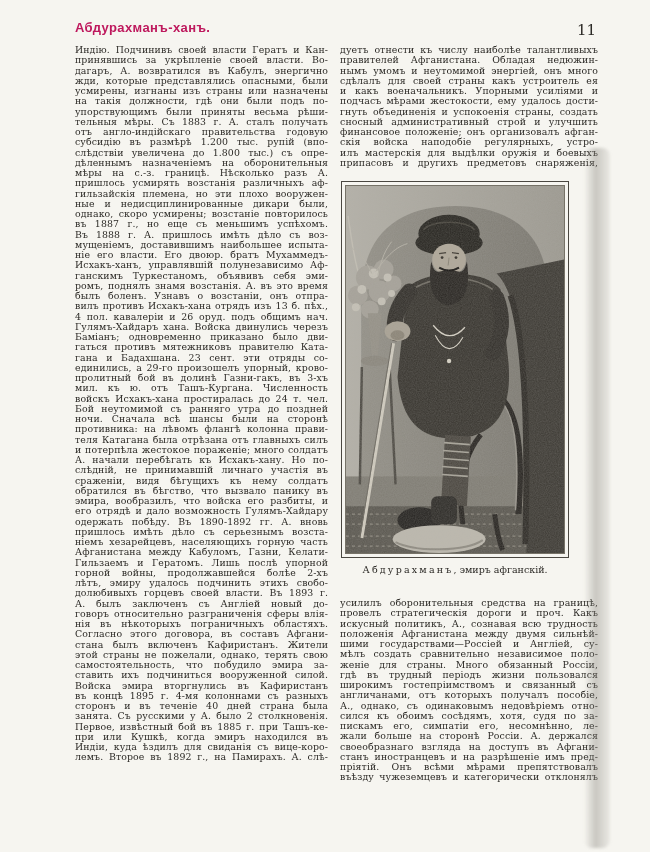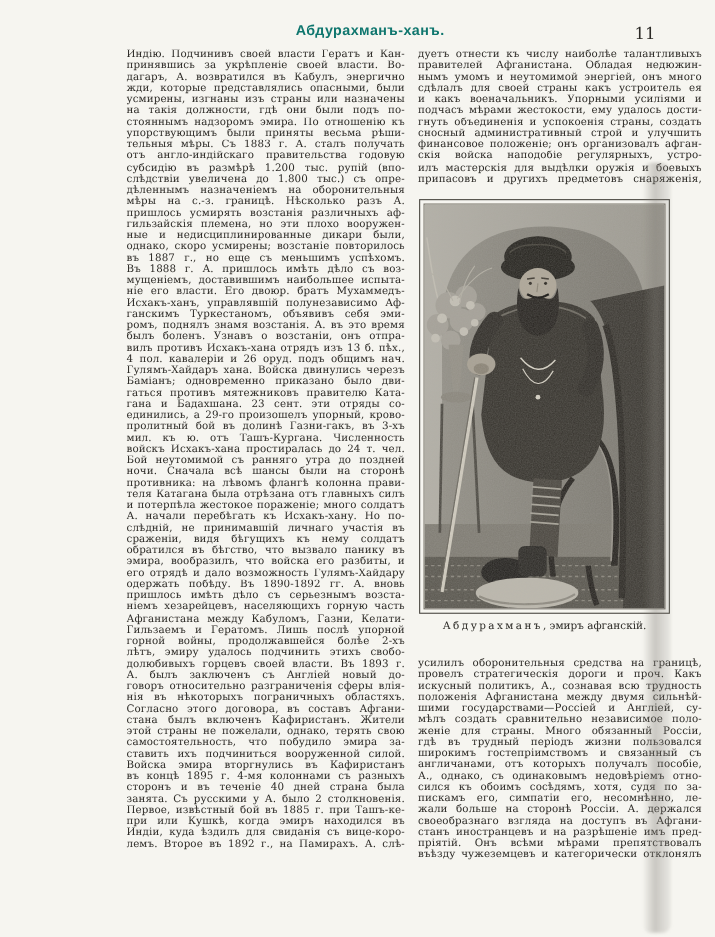--- a/index.html
+++ b/index.html
@@ -6,27 +6,27 @@
   body { width:650px; height:852px; overflow:hidden; background:#e9e8e3; }
   .page {
     position:relative; width:650px; height:852px;
     background:#f6f5f0;
     font-family:"DejaVu Serif","Liberation Serif",serif;
     color:#2c2a26;
   }
   
   .header { position:absolute; left:75px; top:20px; width:523px; height:16px; }
   .header-title {
-    display:block; text-align:center;
+    display:block; text-align:left;
     font-family:"Liberation Sans","DejaVu Sans",sans-serif;
-    font-weight:bold; font-size:13px; letter-spacing:0.4px; color:#0f766e;
+    font-weight:bold; font-size:13px; letter-spacing:0.4px; color:#be185d;
   }
   .page-number { position:absolute; right:2px; top:1px; font-size:15px; color:#2c2a26; }
   
-  .text-layer { position:absolute; left:75px; top:45px; width:523px; display:flex; gap:12px;margin-left:40px; }
+  .text-layer { position:absolute; left:75px; top:45px; width:523px; display:flex; gap:12px; }
   .col-left  { width:257px; }
   .col-right { width:262px; }
   .tline {
     height:10.25px; line-height:10.25px; font-size:9.4px;
     text-align:justify; text-align-last:justify;
     white-space:normal; overflow:hidden; letter-spacing:0.1px;
   }
   
   .figure { margin:13px 0 0 1px; width:228px; }
   .photo-frame {
@@ -57,21 +57,20 @@
 
   <div class="text-layer">
 
     <div class="col-left">
         <div class="tline">Индію. Подчинивъ своей власти Гератъ и Кан-</div>
         <div class="tline">принявшись за укрѣпленіе своей власти. Во-</div>
         <div class="tline">дагаръ, А. возвратился въ Кабулъ, энергично</div>
         <div class="tline">жди, которые представлялись опасными, были</div>
         <div class="tline">усмирены, изгнаны изъ страны или назначены</div>
         <div class="tline">на такія должности, гдѣ они были подъ по-</div>
-        <div class="tline">стояннымъ надзоромъ эмира. По отношенію къ</div>
         <div class="tline">упорствующимъ были приняты весьма рѣши-</div>
         <div class="tline">тельныя мѣры. Съ 1883 г. А. сталъ получать</div>
         <div class="tline">отъ англо-индійскаго правительства годовую</div>
         <div class="tline">субсидію въ размѣрѣ 1.200 тыс. рупій (впо-</div>
         <div class="tline">слѣдствіи увеличена до 1.800 тыс.) съ опре-</div>
         <div class="tline">дѣленнымъ назначеніемъ на оборонительныя</div>
         <div class="tline">мѣры на с.-з. границѣ. Нѣсколько разъ А.</div>
         <div class="tline">пришлось усмирять возстанія различныхъ аф-</div>
         <div class="tline">гильзайскія племена, но эти плохо вооружен-</div>
         <div class="tline">ные и недисциплинированные дикари были,</div>

